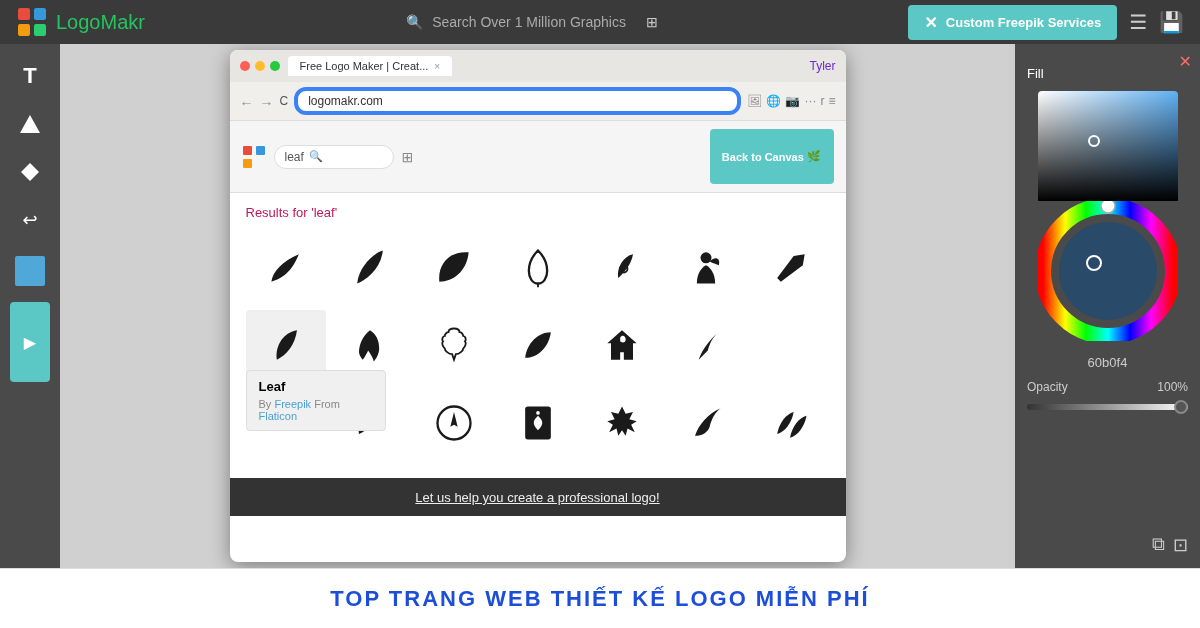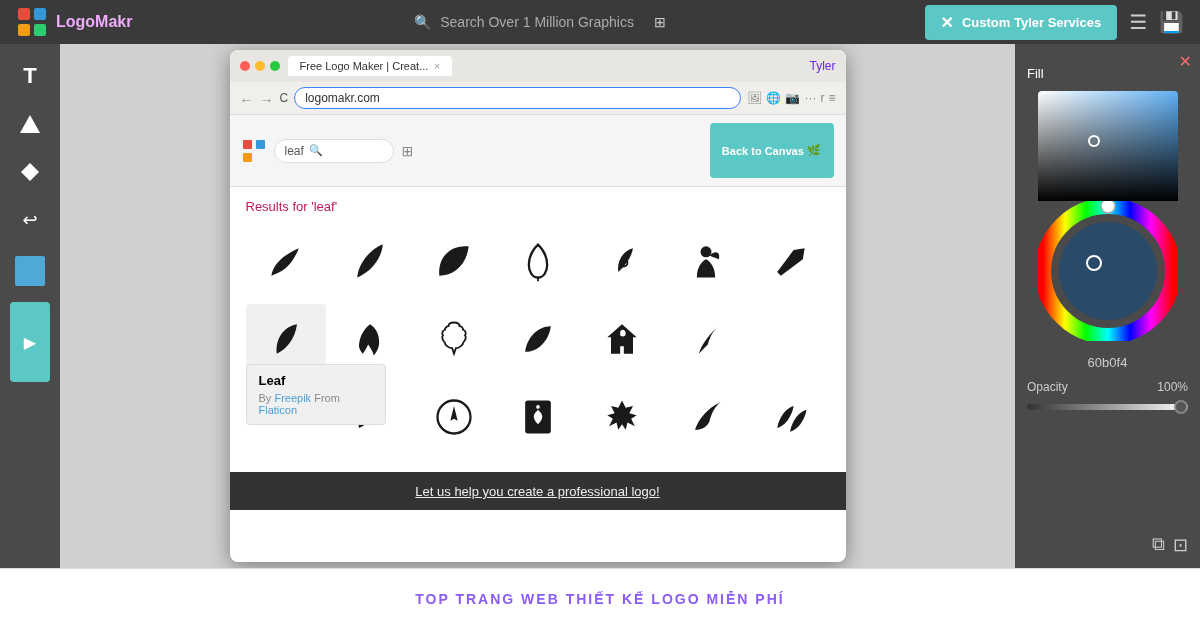--- a/index.html
+++ b/index.html
@@ -18,23 +18,23 @@
       display: flex;
       align-items: center;
       gap: 8px;
       min-width: 140px;
     }
     .logo-icon {
       width: 32px;
       height: 32px;
     }
     .logo-text {
-      color: #f0abfc;
-      font-size: 16px;
-      font-weight: bold;
+      color: #22c55e;
+      font-size: 20px;
+      font-weight: normal;
     }
     .search-bar {
       flex: 1;
       display: flex;
       align-items: center;
       justify-content: center;
       gap: 8px;
     }
     .search-bar span {
       color: #ccc;
@@ -175,21 +175,21 @@
       cursor: pointer;
     }
     .refresh-btn {
       color: #555;
       font-size: 12px;
       cursor: pointer;
     }
     .address-bar {
       flex: 1;
       background: white;
-      border: 1px solid #3b82f6;
+      border: 4px solid #3b82f6;
       border-radius: 12px;
       padding: 3px 10px;
       font-size: 12px;
       color: #333;
     }
     .browser-icons {
       display: flex;
       gap: 4px;
       color: #888;
       font-size: 12px;
@@ -403,24 +403,24 @@
     
     .bottom-text-area {
       background: white;
       height: 60px;
       display: flex;
       align-items: center;
       justify-content: center;
       border-top: 1px solid #ddd;
     }
     .bottom-title {
-      font-size: 14px;
+      font-size: 22px;
       font-weight: bold;
       letter-spacing: 2px;
-      color: #8b5cf6;
+      color: #1d4ed8;
       text-transform: uppercase;
     }
 
     
     .outer-wrapper {
       display: flex;
       flex-direction: column;
       height: 628px;
     }
     .mid-row {
@@ -456,21 +456,21 @@
       <span class="logo-text">LogoMakr</span>
     </div>
     <div class="search-bar">
       <span class="search-icon-top">🔍</span>
       <span style="color:#aaa;font-size:14px;">Search Over 1 Million Graphics</span>
       <span class="grid-icon-top" style="margin-left:12px;">⊞</span>
     </div>
     <div class="top-right">
       <button class="custom-design-btn">
         <span class="x-icon">✕</span>
-        <span>Custom Tyler Services</span>
+        <span>Custom Freepik Services</span>
       </button>
       <span class="menu-icon-top">☰</span>
       <span class="save-icon-top">💾</span>
     </div>
   </div>
 
   <div class="mid-row">
 
     <div class="left-toolbar">
       <div class="tool-item" style="font-size:22px;font-weight:bold;color:white;">T</div>

